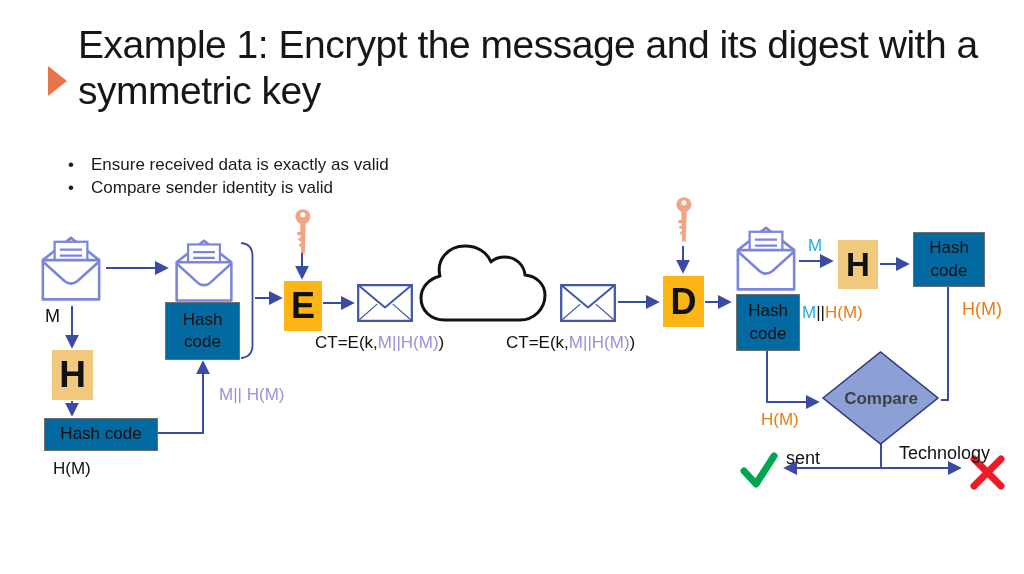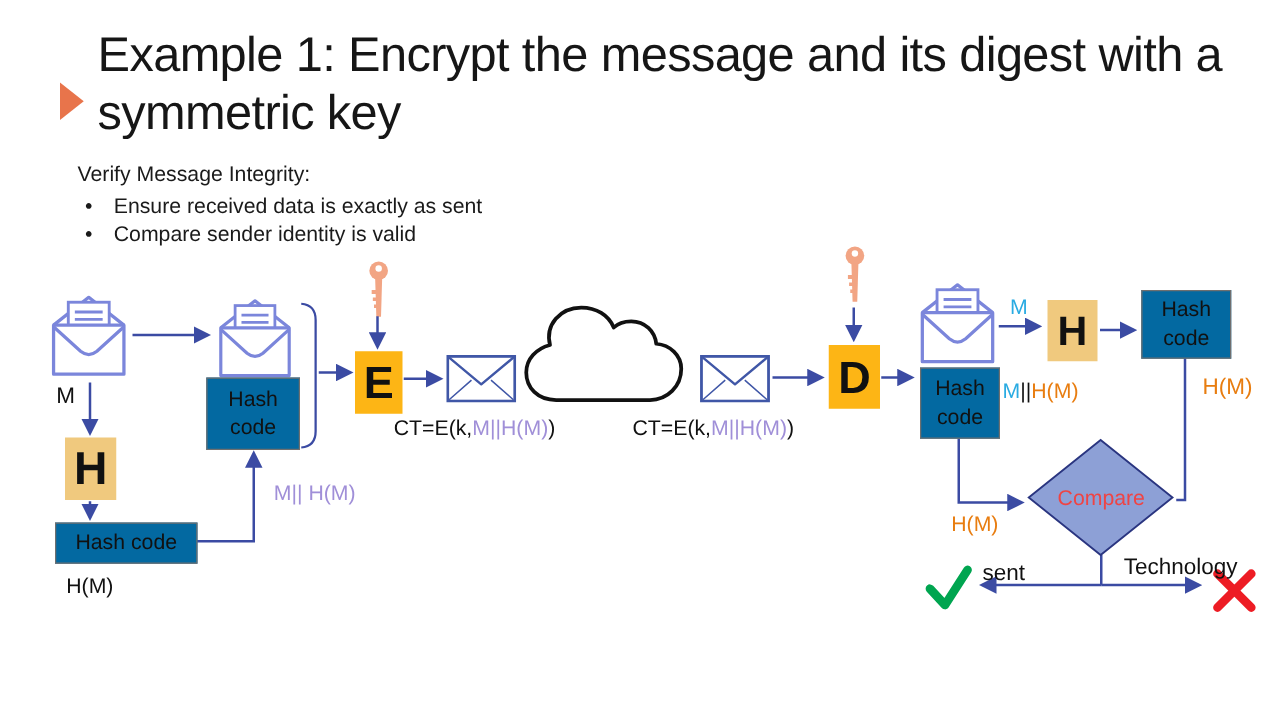--- a/index.html
+++ b/index.html
@@ -18,39 +18,38 @@
   .gold-box{background:#FDB515;display:flex;align-items:center;justify-content:center;
             font-weight:bold;color:#111;}
   .tan-box{background:#F0C97E;display:flex;align-items:center;justify-content:center;
            font-weight:bold;color:#111;}
   .hash-box{background:#0369a1;border:1.5px solid #6f6f6f;display:flex;align-items:center;
             justify-content:center;text-align:center;font-size:17px;line-height:1.3;color:#111;}
   .lbl{font-size:17px;white-space:nowrap;color:#111;}
   .purple{color:#A08FD8;}
   .cyan{color:#29ABE2;}
   .orangetxt{color:#E87D10;}
-  .compare-lbl{font-weight:normal;font-size:17px;text-align:center;color:#ef4444;}
+  .compare-lbl{font-weight:bold;font-size:17px;text-align:center;color:#404040;}
   .flow{stroke:#3B4BA3;stroke-width:2;fill:none;}
   .footer-line{left:555px;top:530px;width:463px;height:1.5px;background:#EDCB9F;}
   .footer-text{left:548px;top:537px;width:480px;text-align:center;font-size:11.5px;
                font-weight:bold;color:#3c3c3c;}
   svg{position:absolute;left:0;top:0;}
 </style>
 </head>
 <body>
 
 <div class="slide">
 
   <div class="abs title-bullet"></div>
   <div class="abs title">Example 1: Encrypt the message and its digest with a symmetric key</div>
 
-  <div class="abs integrity-heading">Verify Message Integrity:</div>
   <div class="abs bullet-row b1">
     <span class="dot">•</span>
-    <span>Ensure received data is exactly as sent</span>
+    <span>Ensure received data is exactly as valid</span>
   </div>
   <div class="abs bullet-row b2">
     <span class="dot">•</span>
     <span>Compare sender identity is valid</span>
   </div>
 
   <svg width="1024" height="574" viewBox="0 0 1024 574">
     <defs>
       <marker id="arr" viewBox="0 0 10 10" refX="8" refY="5" markerWidth="7" markerHeight="7" orient="auto-start-reverse">
         <path d="M0 0 L10 5 L0 10 Z" fill="#3B4BA3"></path>

